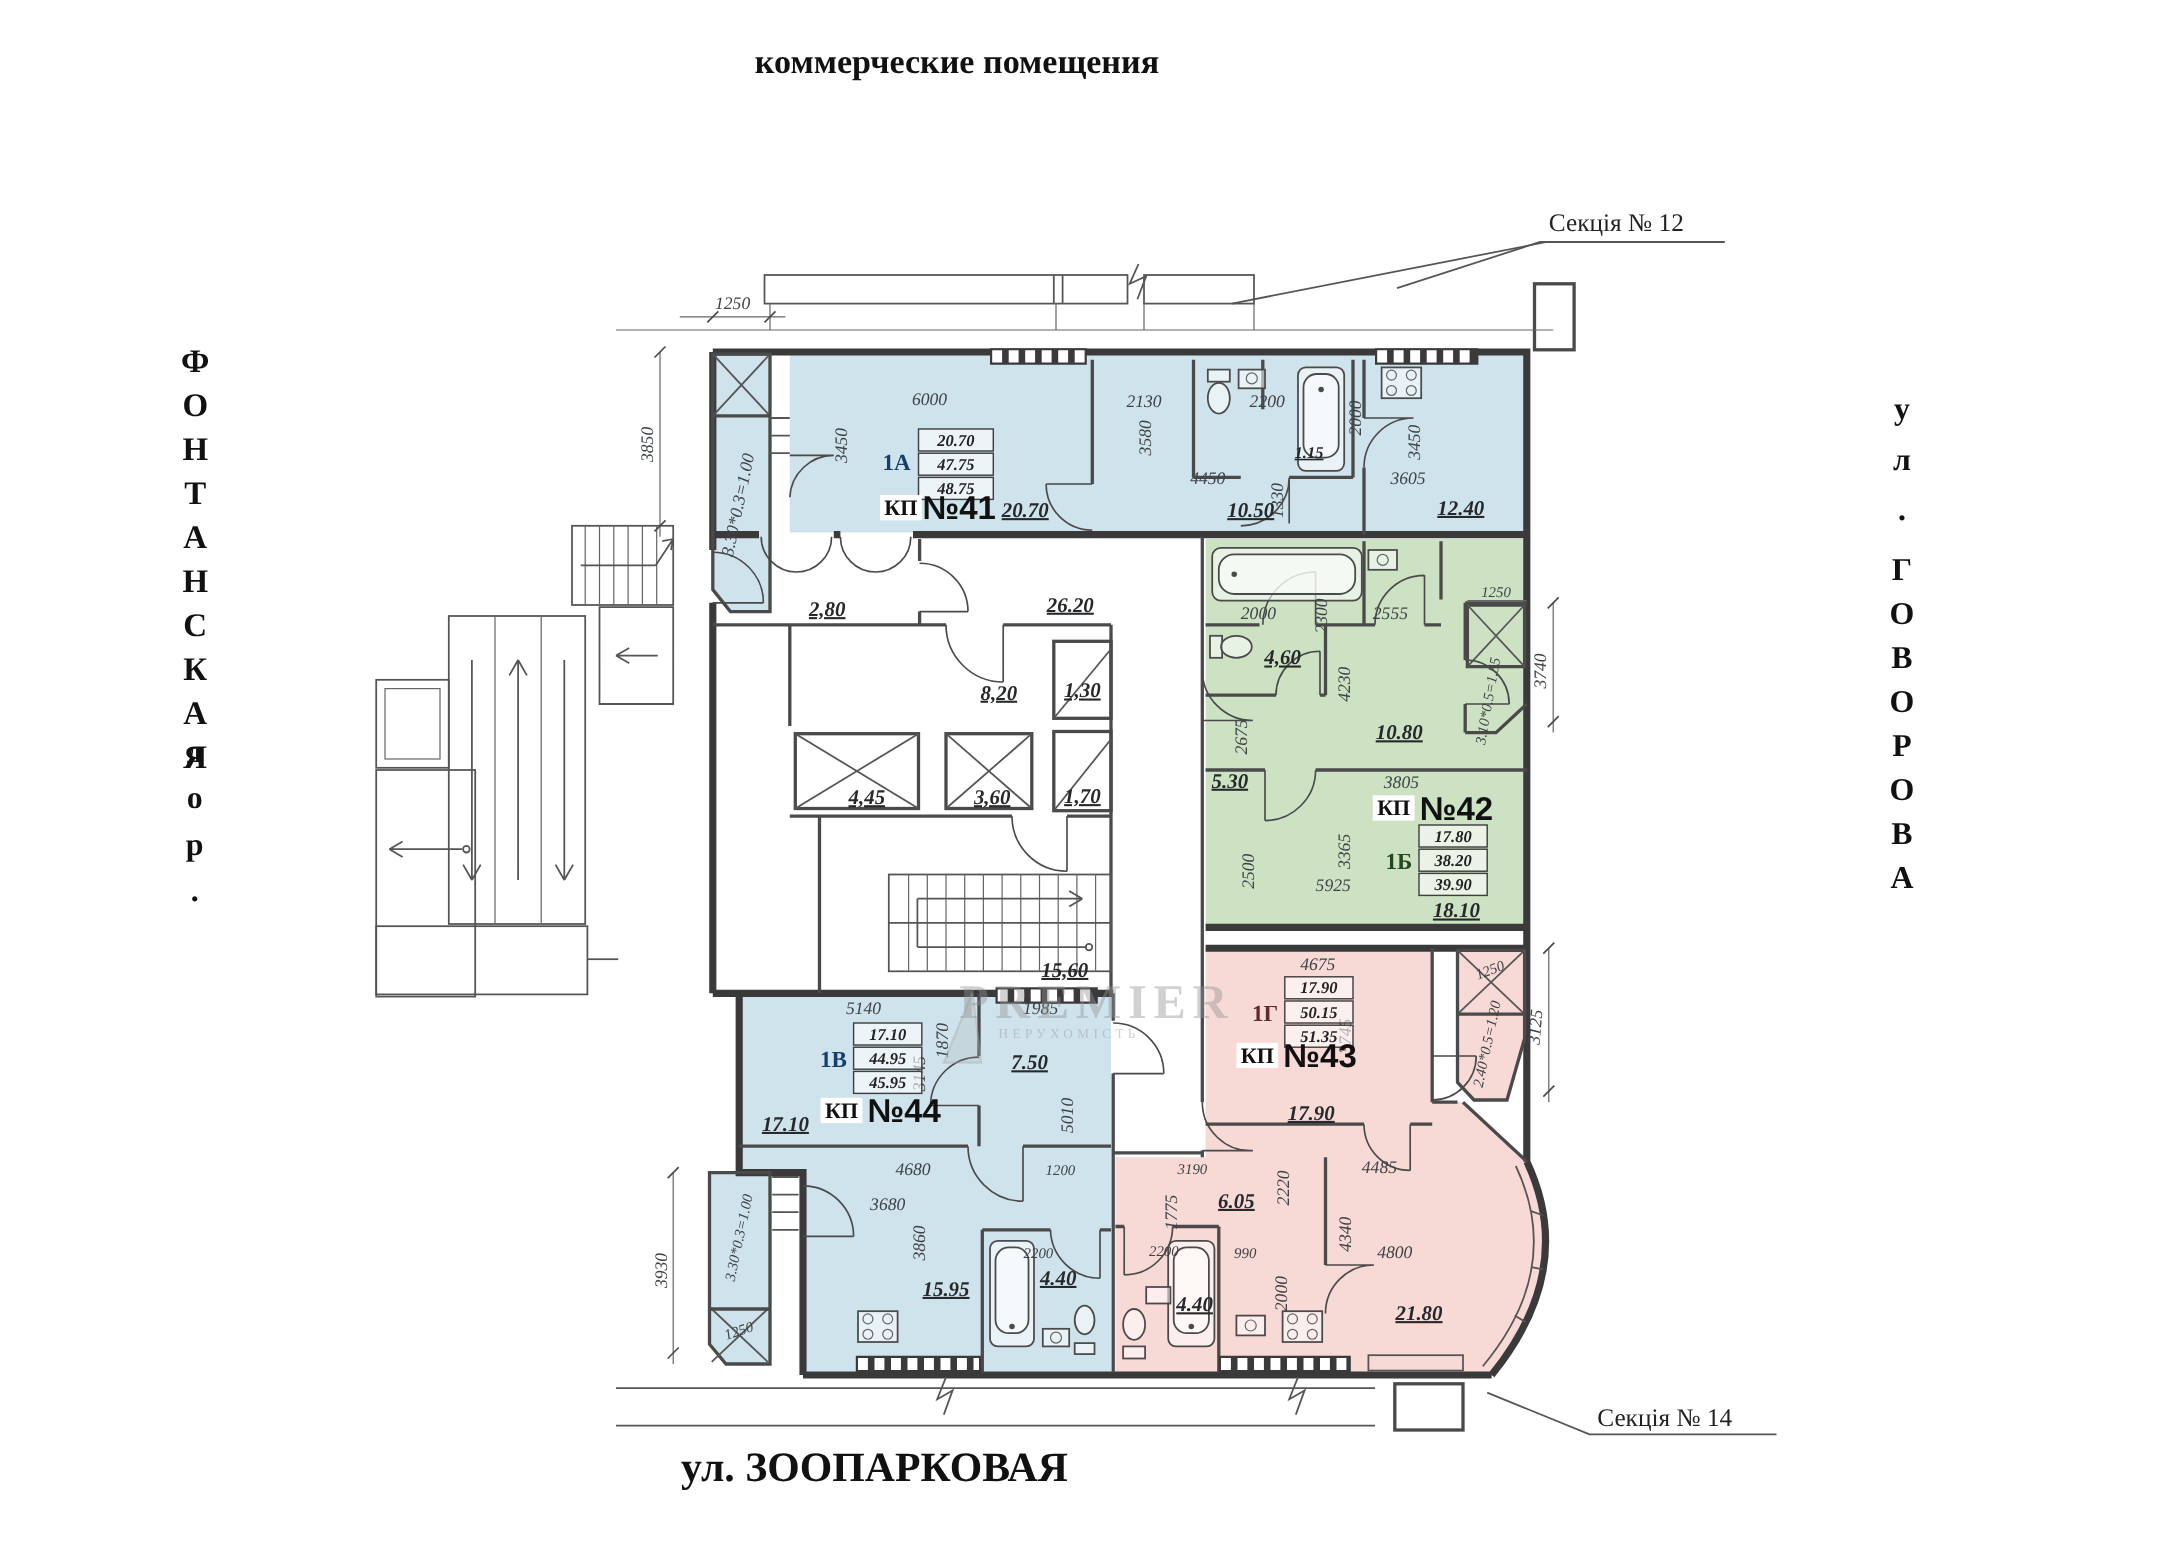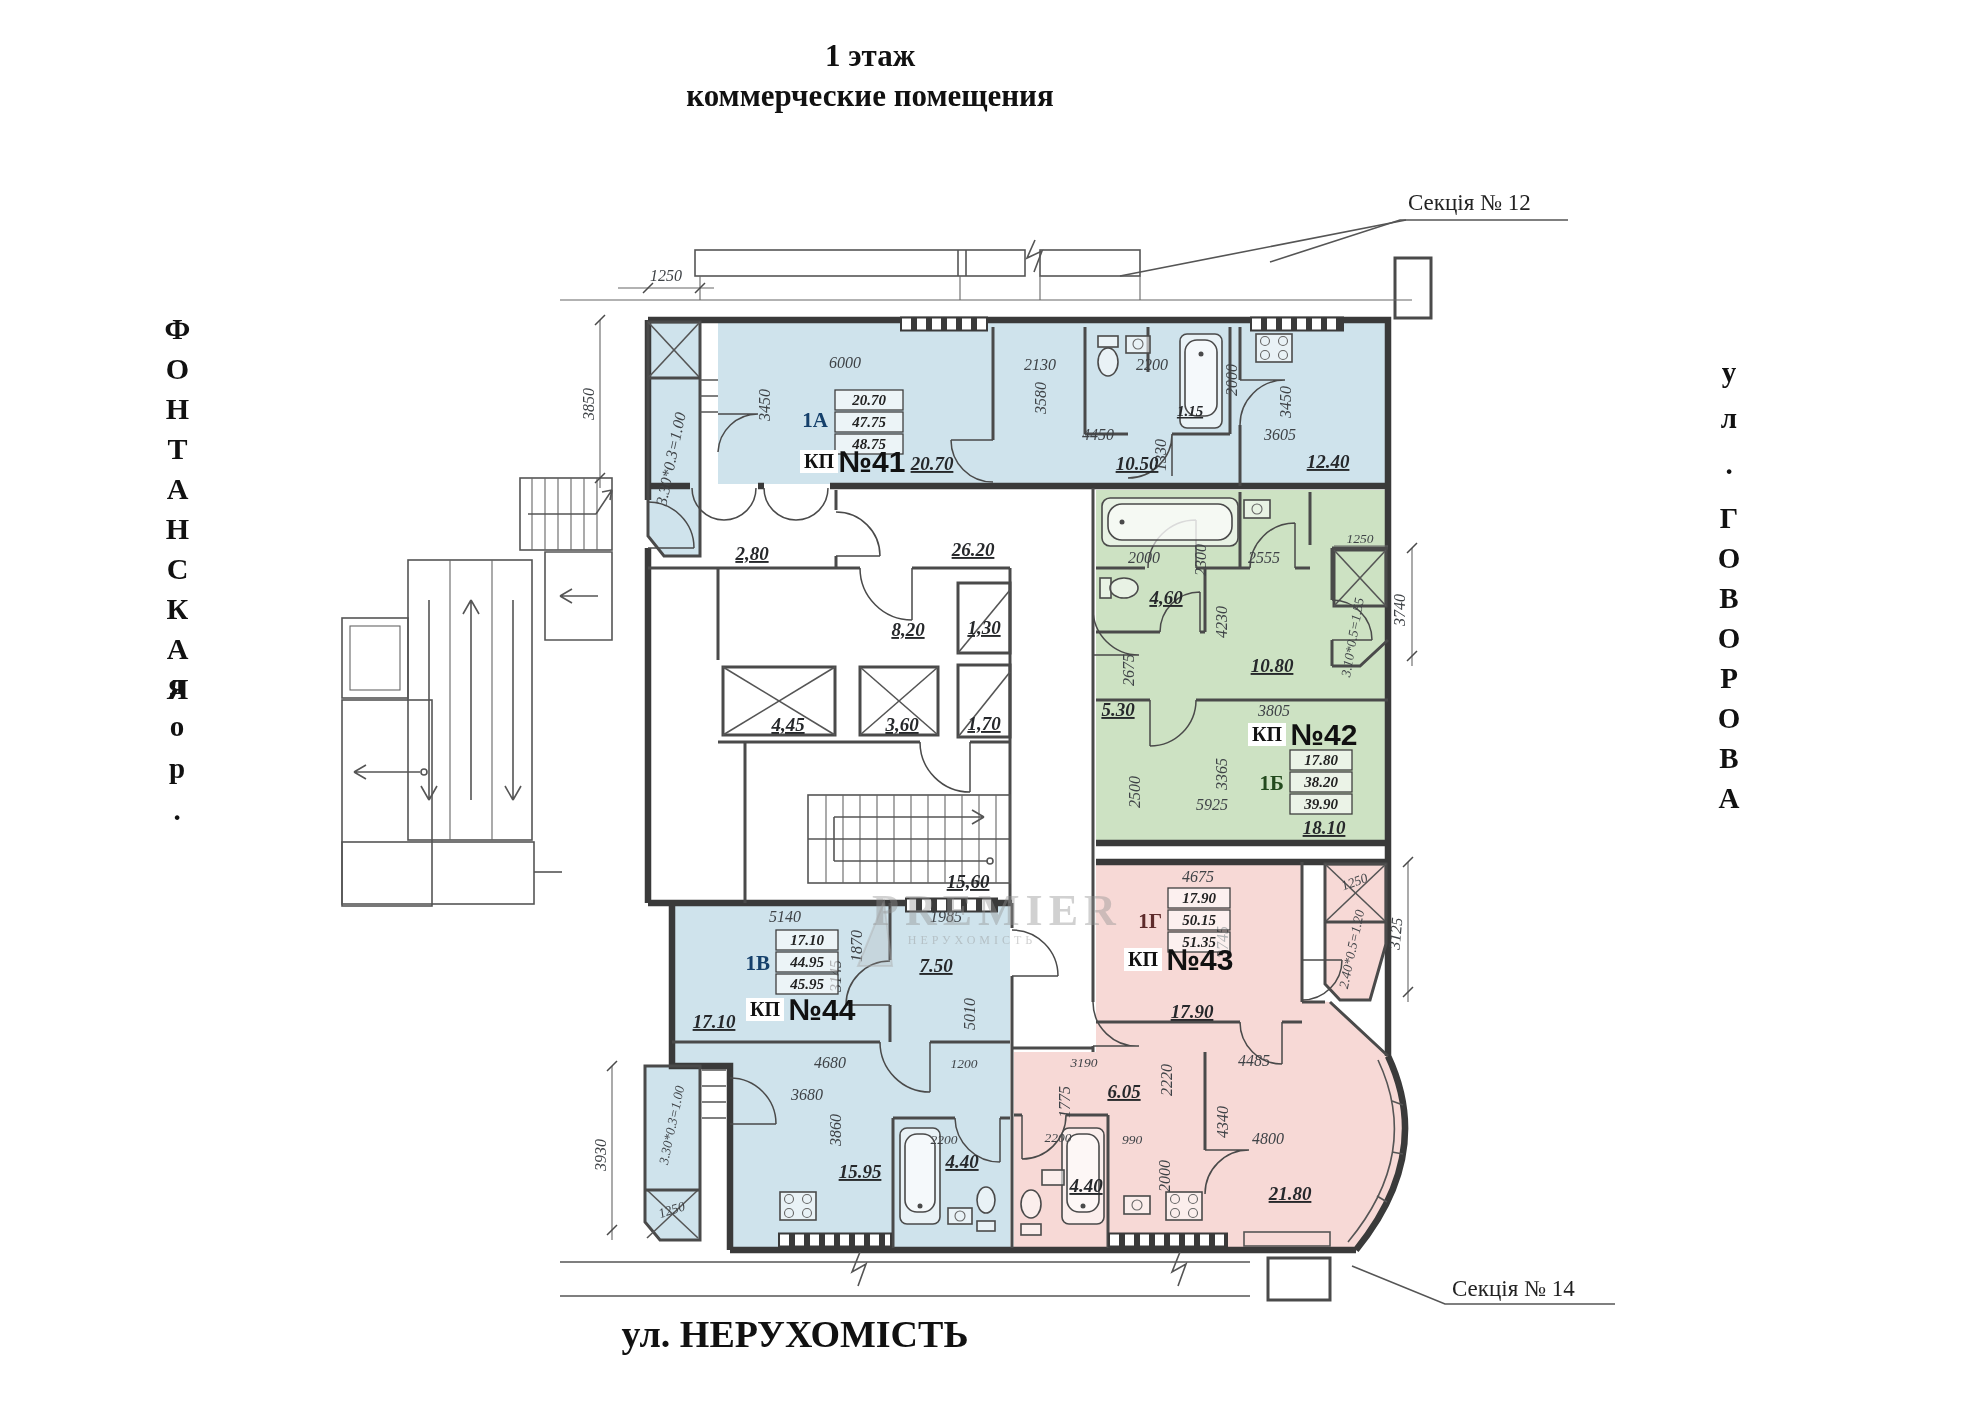--- a/index.html
+++ b/index.html
@@ -459,28 +459,27 @@
     <text class="ar" x="860" y="1178">15.95</text>
     <text class="dm14" x="676" y="1126" transform="rotate(-78 676 1126)">3.30*0.3=1.00</text>
     <text class="dm14" x="673" y="1214" transform="rotate(-18 673 1214)">1250</text>
     <text class="dm" x="606" y="1155" transform="rotate(-90 606 1155)">3930</text>
   </g>
 
   <path d="M858,966 L884,902 L892,966 Z" fill="rgba(170,170,170,.22)" stroke="rgba(170,170,170,.4)" stroke-width="2"></path>
 </svg>
 
   <div class="title">
-    <div>1 этаж</div>
     <div>коммерческие помещения</div>
   </div>
 
   <div class="vtext vl1">ФОНТАНСКАЯ</div>
   <div class="vtext vl2">дор.</div>
   <div class="vtext vr1">ул.</div>
   <div class="vtext vr2">ГОВОРОВА</div>
-  <div class="street-bottom">ул. НЕРУХОМІСТЬ</div>
+  <div class="street-bottom">ул. ЗООПАРКОВАЯ</div>
 
   <div class="watermark">
     <div class="wm1">PREMIER</div>
     <div class="wm2">НЕРУХОМІСТЬ</div>
   </div>
 
 </div>
 
 </body></html>

